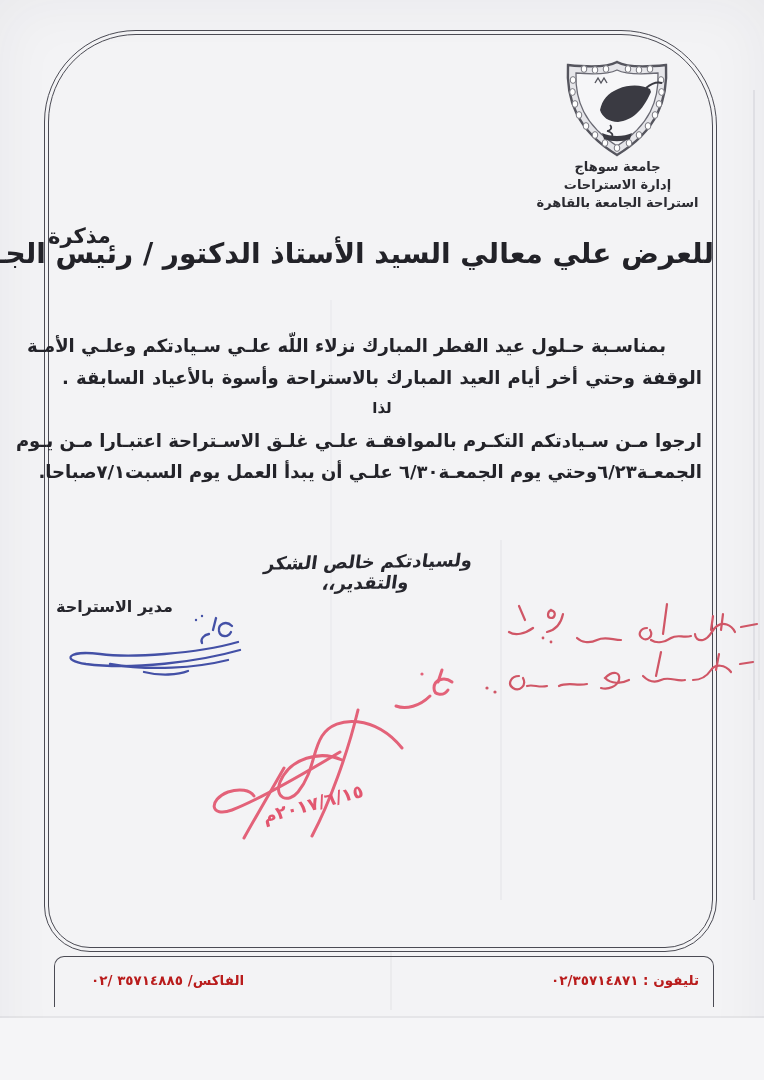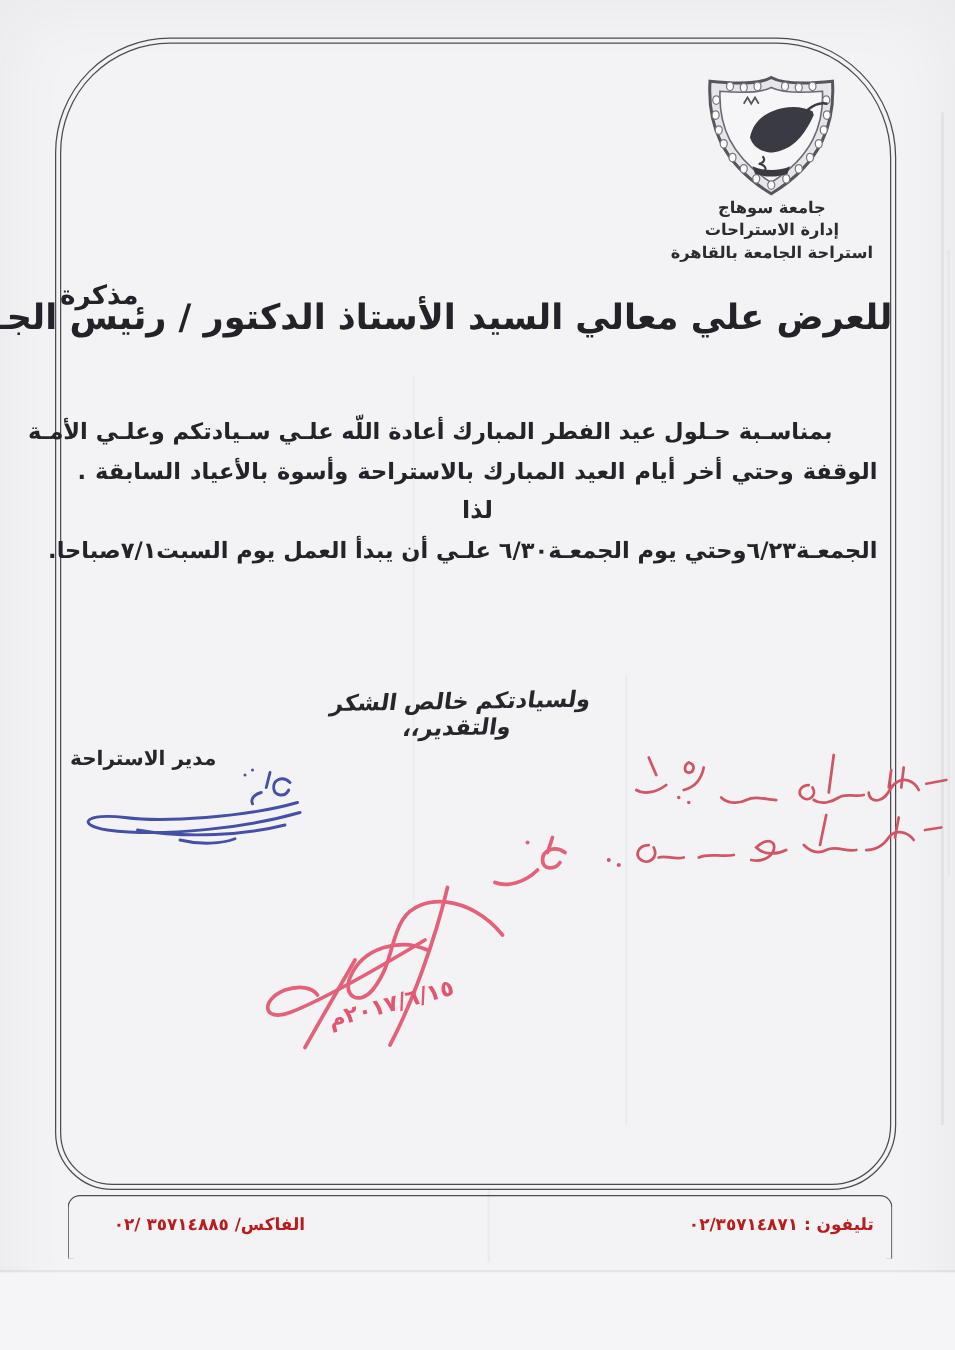--- a/index.html
+++ b/index.html
@@ -22,21 +22,21 @@
   .title{position:absolute;left:48px;width:666px;text-align:left;
          font-weight:bold;color:#222228;}
   #memo-title{top:224px;font-size:21px;}
   #addressee{top:237px;font-size:28px;white-space:nowrap;}
   
   #body-block{position:absolute;right:62px;top:330px;width:640px;
       font-size:18px;font-weight:bold;color:#232329;line-height:31.5px;}
   .jline{direction:rtl;text-align:justify;text-align-last:justify;
          white-space:nowrap;}
   .indent{padding-right:36px;}
-  .center-line{text-align:right;text-align-last:center;font-size:19px;}
+  .center-line{text-align:right;text-align-last:center;font-size:15px;}
   
   #closing{position:absolute;left:232px;top:551px;width:270px;text-align:center;
      font-size:18px;font-weight:bold;color:#26262d;
      transform:skewX(-9deg) rotate(-1deg);}
   #signer-title{position:absolute;left:56px;top:597px;width:145px;
      text-align:left;font-size:16px;font-weight:bold;color:#26262d;}
   .sig{position:absolute;}
   #hand-date{position:absolute;left:228px;top:793px;width:170px;
      font-size:18px;font-weight:bold;color:#e2566f;text-align:center;
      transform:rotate(-15deg);letter-spacing:1px;}
@@ -98,23 +98,24 @@
   <div class="org rtl">
     <div>جامعة سوهاج</div>
     <div>إدارة الاستراحات</div>
     <div>استراحة الجامعة بالقاهرة</div>
   </div>
 
   <div id="memo-title" class="title rtl">مذكرة</div>
   <div id="addressee" class="title rtl">للعرض علي معالي السيد الأستاذ الدكتور / رئيس الجـامعـة</div>
 
   <div id="body-block">
-    <div class="jline indent">بمناسـبة حـلول عيد الفطر المبارك أعادة اللّه علـي سـيادتكم وعلـي الأمـة</div>
+    <div class="jline indent">بمناسـبة حـلول عيد الفطر المبارك نزلاء اللّه علـي سـيادتكم وعلـي الأمـة</div>
     <div class="jline">الوقفة وحتي أخر أيام العيد المبارك بالاستراحة وأسوة بالأعياد السابقة .</div>
     <div class="jline center-line">لذا</div>
+    <div class="jline">ارجوا مـن سـيادتكم التكـرم بالموافقـة علـي غلـق الاسـتراحة اعتبـارا مـن يـوم</div>
     <div class="jline">الجمعـة٦/٢٣وحتي يوم الجمعـة٦/٣٠ علـي أن يبدأ العمل يوم السبت٧/١صباحا.</div>
   </div>
 
   <div id="closing" class="rtl">ولسيادتكم خالص الشكر والتقدير،،</div>
 
   <div id="signer-title" class="rtl">مدير الاستراحة</div>
   <svg class="sig" style="left:46px;top:608px" width="200" height="70" viewBox="0 0 200 70" fill="none" stroke="#4350a6" stroke-width="2.3" stroke-linecap="round">
     <path d="M186 18 c-6 -6 -14 -2 -13 5 c1 6 9 7 12 1"></path>
     <path d="M170 10 l-3 12"></path>
     <path d="M163 26 c-5 1 -9 5 -7 9"></path>

